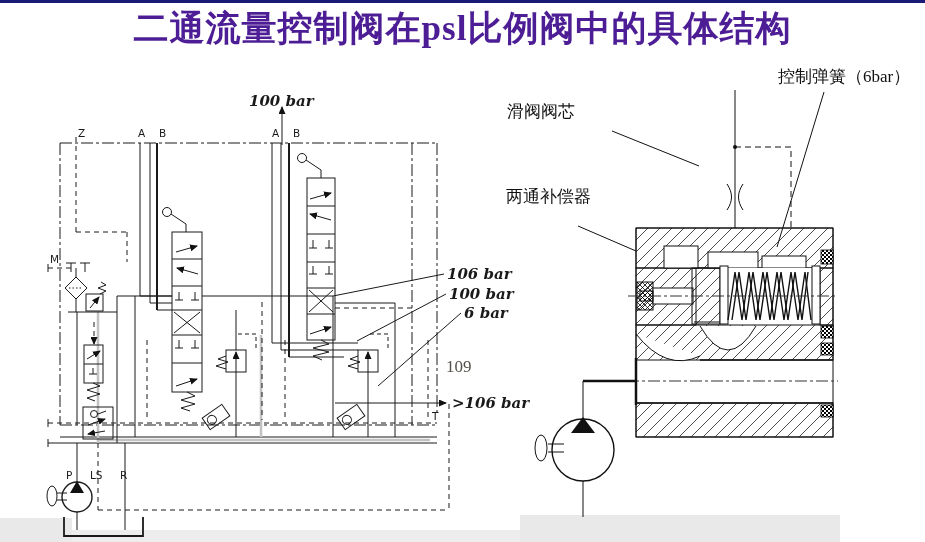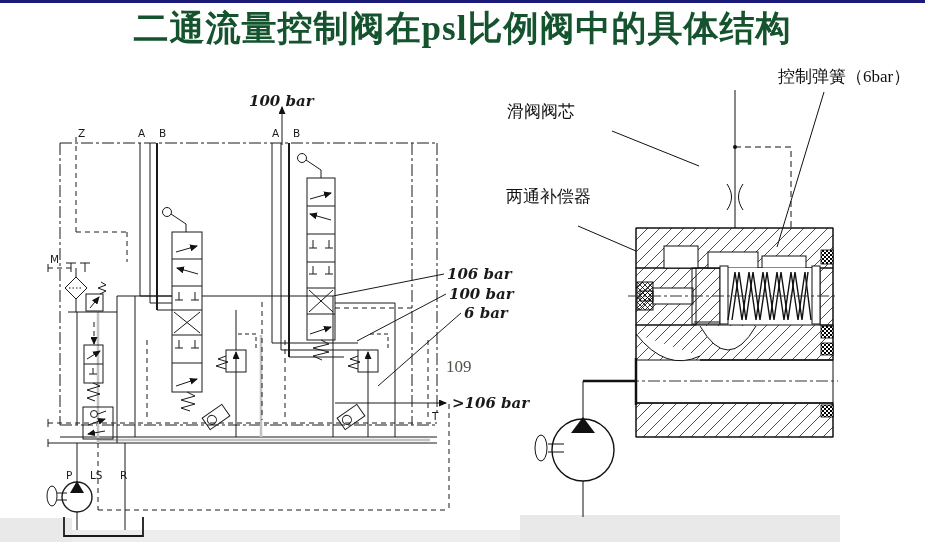--- a/index.html
+++ b/index.html
@@ -5,21 +5,21 @@
   html,body{margin:0;padding:0;background:#777;}
   .slide{
     position:relative;width:925px;height:542px;background:#ffffff;
     overflow:hidden;font-family:"Liberation Sans",sans-serif;
     margin:0 auto;
   }
   .top-rule{position:absolute;top:0;left:0;width:925px;height:3px;background:#1a1a78;}
   .slide-title{
     position:absolute;top:5px;left:0;width:925px;text-align:center;
     font-family:"Liberation Serif",serif;font-weight:bold;
-    font-size:35px;color:#14532d;letter-spacing:1px;white-space:nowrap;
+    font-size:35px;color:#4c1d95;letter-spacing:1px;white-space:nowrap;
   }
   svg.art{position:absolute;top:0;left:0;}
   svg text{font-family:"DejaVu Sans",sans-serif;fill:#1a1a1a;}
   text.port{font-size:10.5px;}
   text.bar{font-family:"DejaVu Serif",serif;font-style:italic;font-weight:bold;font-size:15px;}
   text.cjk{font-family:"Liberation Serif",serif;font-size:17px;fill:#111;}
   text.num{font-family:"Liberation Serif",serif;font-size:17px;fill:#55504a;}
 </style>
 </head>
 <body>

